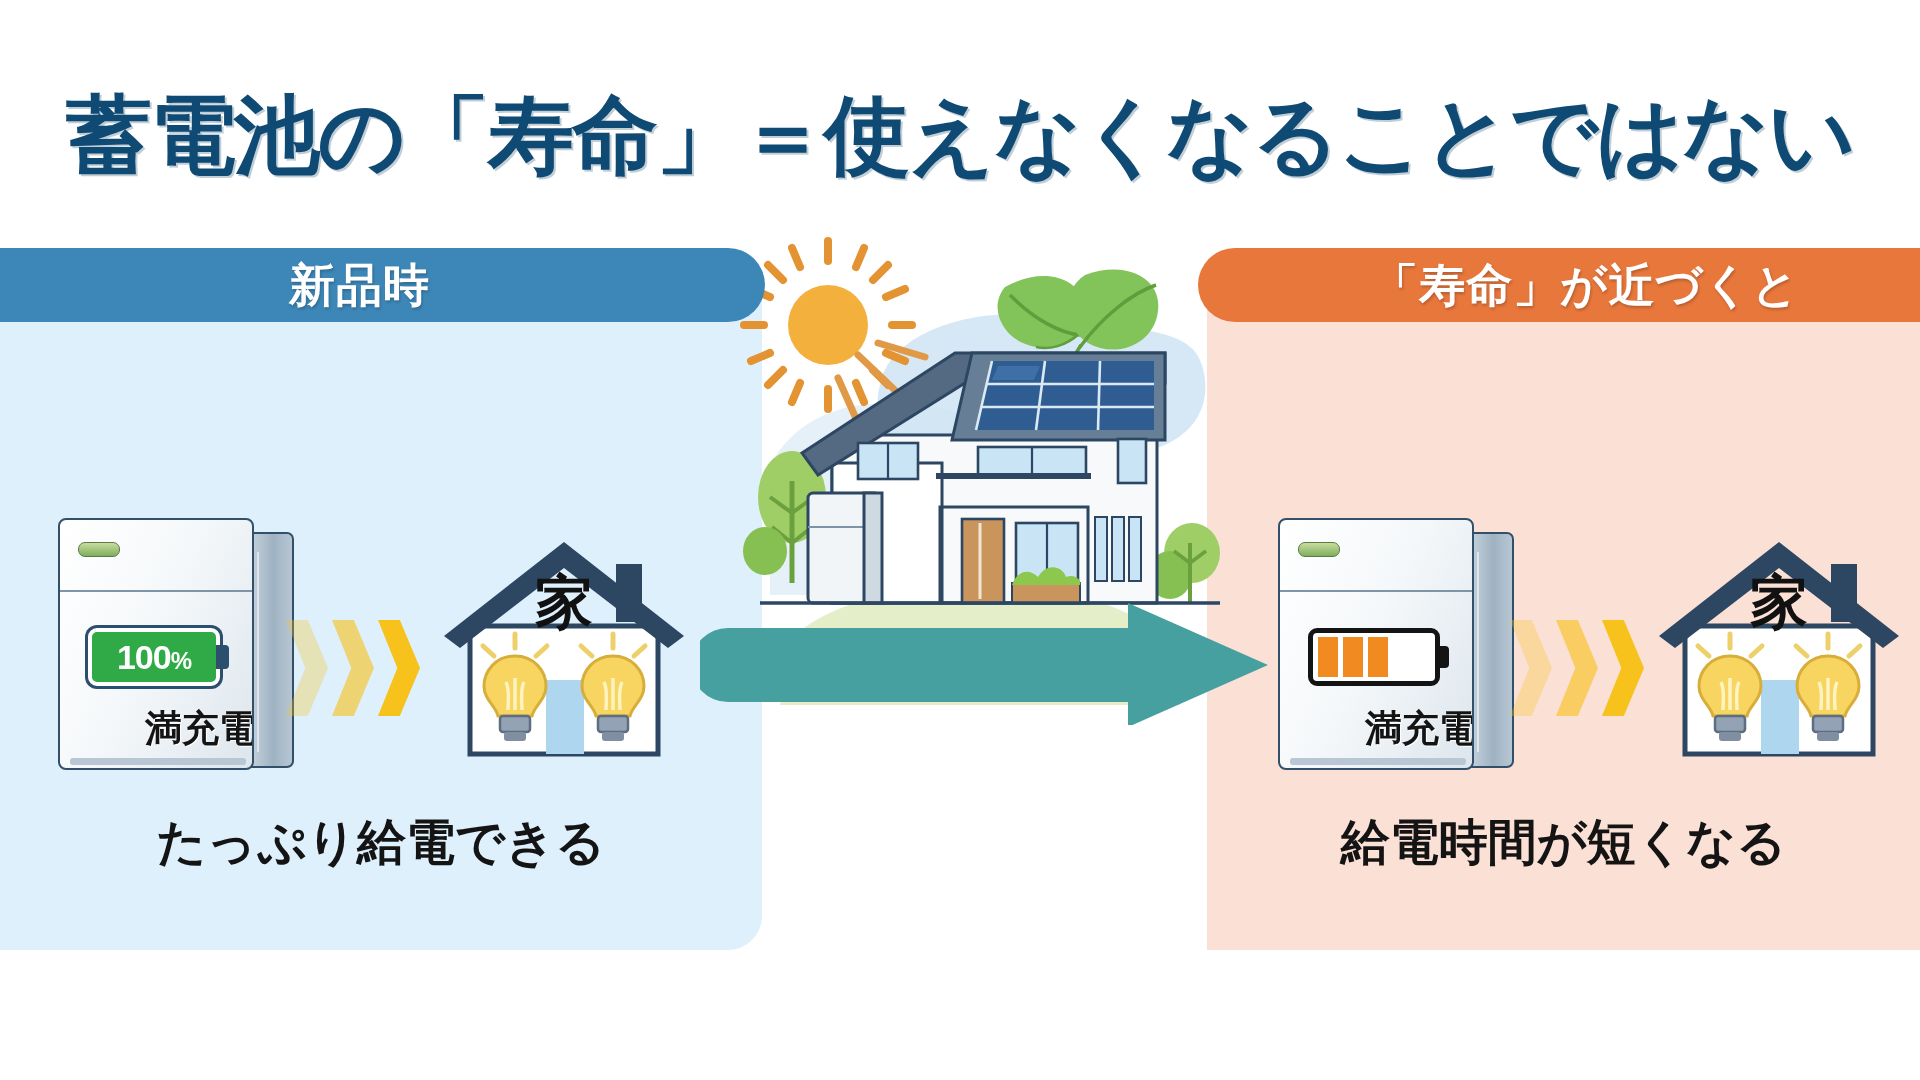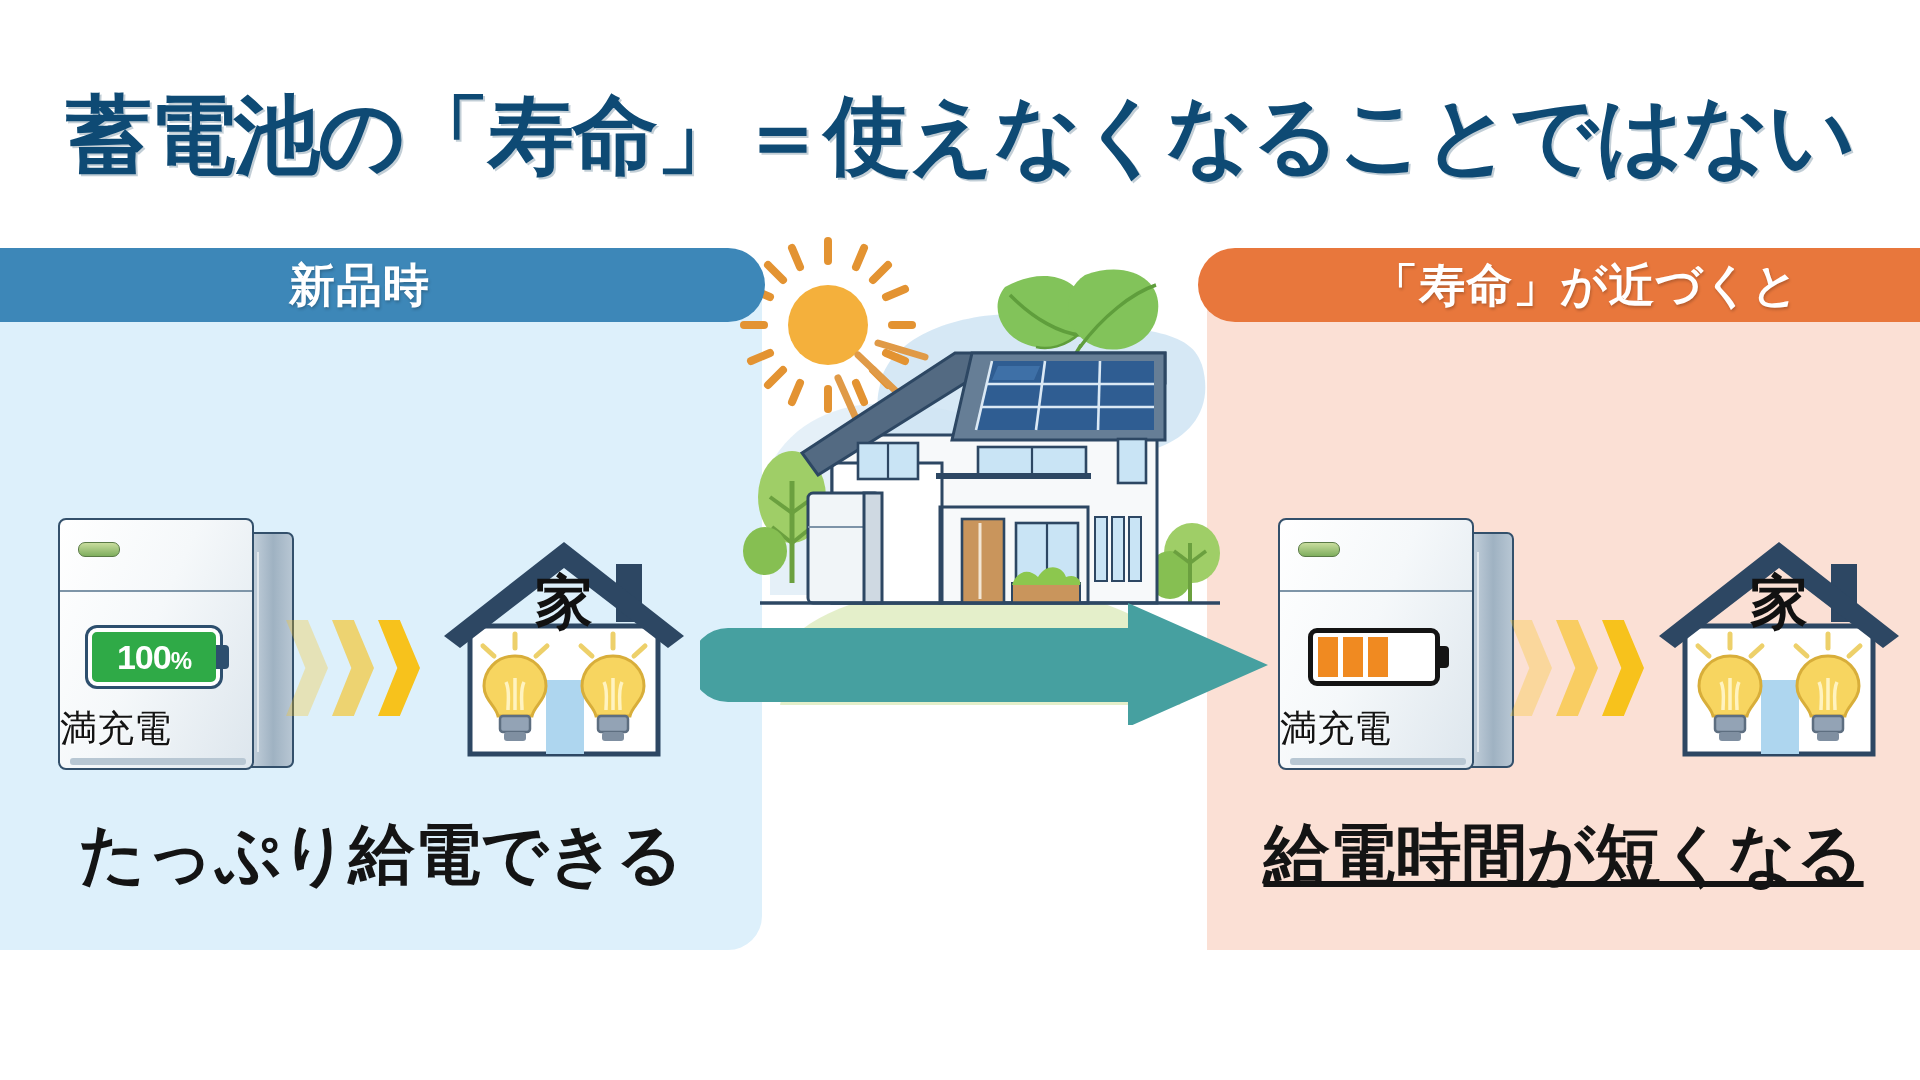--- a/index.html
+++ b/index.html
@@ -202,23 +202,23 @@
     width: 20px;
     height: 100%;
     background: #f08a21;
   }
 
   .cab-label {
     position: absolute;
     left: 0;
     bottom: 14px;
     width: 196px;
-    text-align: left;
+    text-align: right;
     font-size: 37px;
-    font-weight: 400;
+    font-weight: 700;
     color: #141414;
     letter-spacing: 0px;
     text-shadow: 1px 1px 0 rgba(255,255,255,.9);
   }
 
   
   .chevrons {
     position: absolute;
     top: 620px;
     display: flex;
@@ -242,28 +242,28 @@
     width: 248px;
     height: 230px;
   }
   .hi-left  { left: 440px;  top: 530px; }
   .hi-right { left: 1655px; top: 530px; }
 
   
   .caption {
     position: absolute;
     top: 810px;
-    font-size: 66px;
+    font-size: 49px;
     font-weight: 700;
     color: #141414;
     white-space: nowrap;
     letter-spacing: 0px;
   }
   .cap-left  { left: 0; width: 762px; text-align: center; }
-  .cap-right { left: 1207px; width: 713px; text-align: center; text-decoration: underline; }
+  .cap-right { left: 1207px; width: 713px; text-align: center; }
 
   
   .center-illus {
     position: absolute;
     left: 740px;
     top: 235px;
     width: 500px;
     height: 470px;
   }
 

